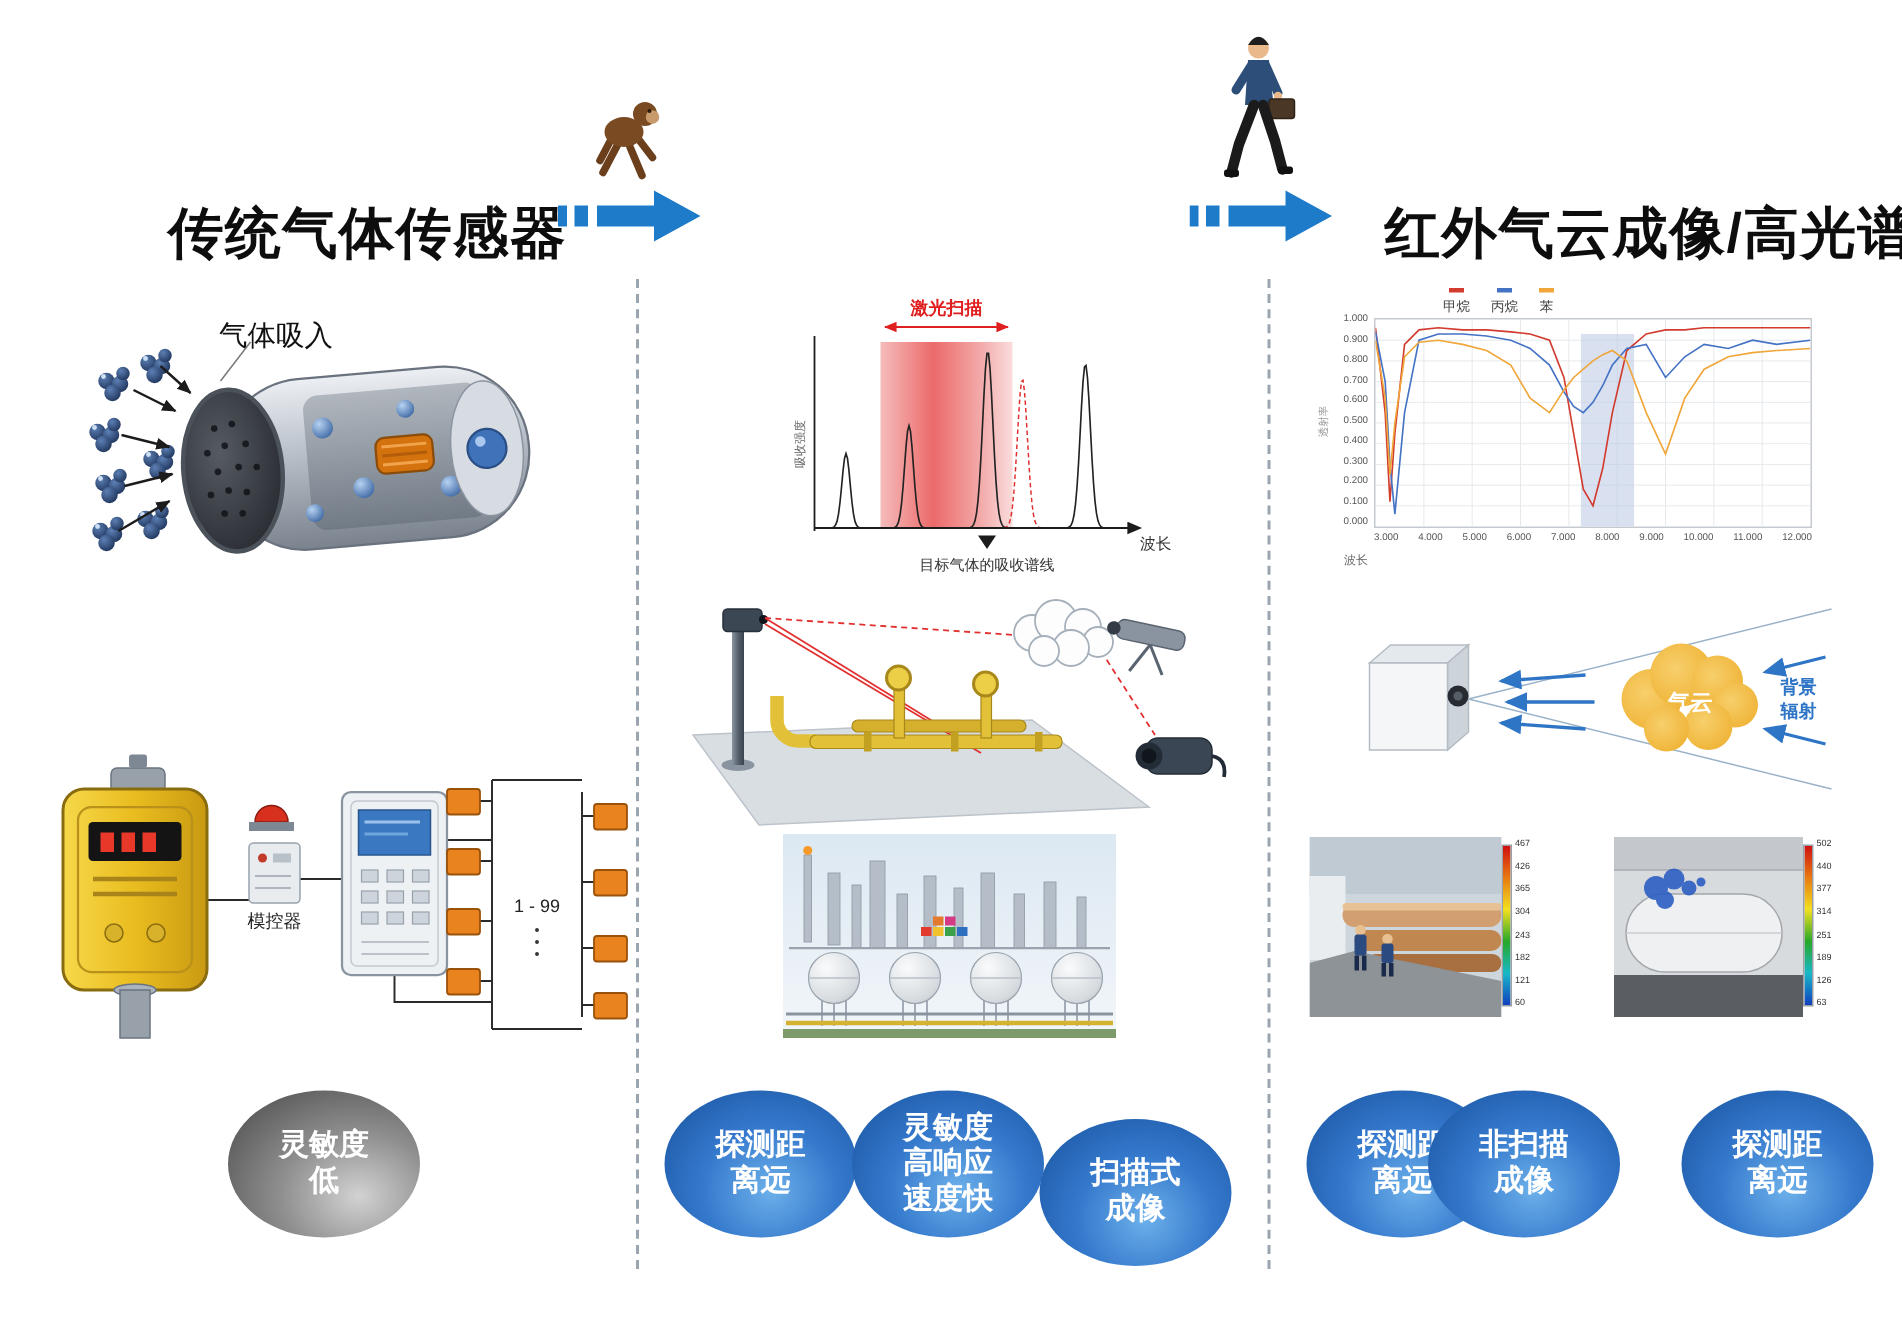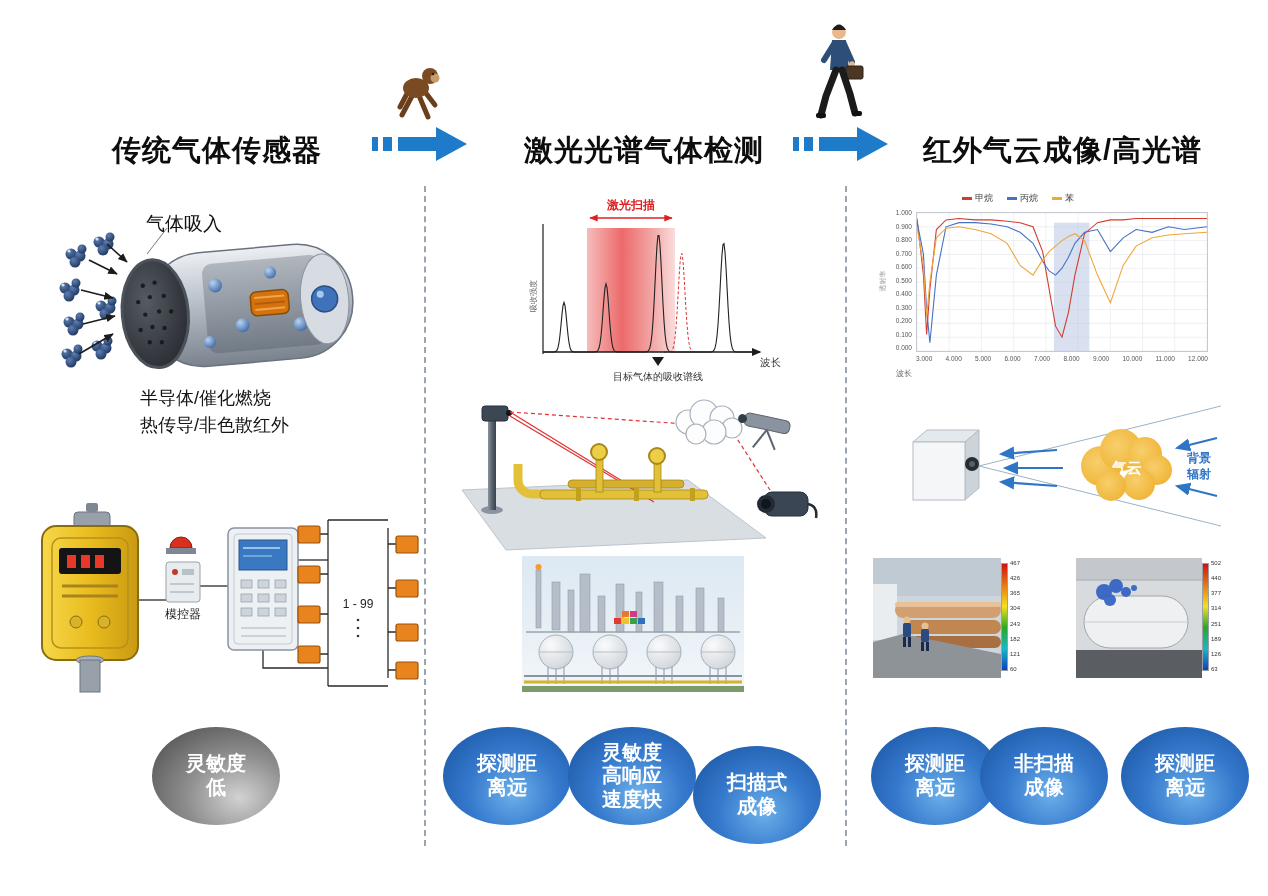--- a/index.html
+++ b/index.html
@@ -1,33 +1,33 @@
 <!DOCTYPE html>
 <html><head>
 <meta charset="utf-8">
 <style>
   *{margin:0;padding:0;box-sizing:border-box;}
   body{font-family:"Liberation Sans","DejaVu Sans",sans-serif;background:#fff;}
   #page{position:relative;width:1268px;height:896px;background:#ffffff;overflow:hidden;}
-  .stage-title{position:absolute;font-size:29px;font-weight:bold;color:#0d0d0d;letter-spacing:1px;white-space:nowrap;}
+  .stage-title{position:absolute;font-size:37px;font-weight:bold;color:#0d0d0d;letter-spacing:1px;white-space:nowrap;}
   .divider{position:absolute;width:0;border-left:2px dashed #9aa5b0;}
   .small-label{position:absolute;font-size:19px;color:#111;}
   .caption{position:absolute;font-size:18px;color:#151515;line-height:1.5;}
   .caption span{display:block;}
   .abs-svg{position:absolute;}
   .bubble{position:absolute;width:128px;height:98px;border-radius:50%;display:flex;flex-direction:column;
           align-items:center;justify-content:center;color:#fff;font-weight:bold;font-size:20px;
           line-height:1.18;text-align:center;}
   .bubble span{display:block;}
   .bubble.gray{background:radial-gradient(ellipse at 68% 72%, #d2d2d2 0%, #8f8f8f 42%, #454545 100%);}
   .bubble.blue{background:radial-gradient(ellipse at 55% 68%, #6cb0ea 0%, #3579cd 45%, #17509c 100%);}
   
   .ir-chart{position:absolute;left:878px;top:192px;width:352px;height:192px;}
   .ir-legend{position:absolute;left:84px;top:0;display:flex;gap:14px;align-items:center;font-size:9px;color:#444;}
-  .legend-item{display:flex;align-items:center;gap:3px;}
+  .legend-item{display:flex;align-items:center;gap:3px;flex-direction:column;}
   .swatch{display:inline-block;width:10px;height:3px;}
   .ir-ylabel{position:absolute;left:-6px;top:84px;transform:rotate(-90deg);font-size:7px;color:#999;}
   .ir-yticks{position:absolute;left:4px;top:17px;width:30px;height:142px;display:flex;flex-direction:column;
              justify-content:space-between;align-items:flex-end;font-size:6.5px;color:#555;}
   #ir-plot{position:absolute;left:38px;top:20px;width:292px;height:140px;background:#fff;border:1px solid #c5cad0;}
   .ir-xticks{position:absolute;left:38px;top:163px;width:292px;display:flex;justify-content:space-between;
              font-size:6.5px;color:#555;}
   .ir-xlabel{position:absolute;left:18px;top:176px;font-size:8px;color:#666;}
   
   .thermal{position:absolute;width:152px;height:120px;background:#fff;}
@@ -36,21 +36,20 @@
             background:linear-gradient(180deg,#d01010,#e87a10,#f2e020,#28a828,#18b8c8,#1040c0);}
   .scale-labels{position:absolute;right:0;top:2px;height:112px;width:15px;display:flex;flex-direction:column;
                 justify-content:space-between;font-size:6px;color:#333;}
 </style>
 </head>
 <body>
 
 <div id="page">
 
   <div class="stage-title" style="left:112px;top:131px">传统气体传感器</div>
-  <div class="stage-title" style="left:524px;top:131px">激光光谱气体检测</div>
   <div class="stage-title" style="left:923px;top:131px">红外气云成像/高光谱</div>
 
   <svg class="abs-svg" style="left:372px;top:124px" width="96" height="40" viewBox="0 0 96 40">
     <rect x="0" y="13" width="6" height="14" fill="#1d7bc9"></rect>
     <rect x="11" y="13" width="9" height="14" fill="#1d7bc9"></rect>
     <polygon points="26,13 64,13 64,3 95,20 64,37 64,27 26,27" fill="#1d7bc9"></polygon>
   </svg>
   <svg class="abs-svg" style="left:793px;top:124px" width="96" height="40" viewBox="0 0 96 40">
     <rect x="0" y="13" width="6" height="14" fill="#1d7bc9"></rect>
     <rect x="11" y="13" width="9" height="14" fill="#1d7bc9"></rect>
@@ -163,24 +162,20 @@
     </g>
     <g stroke="#1c1c1c" stroke-width="1.6" marker-end="url(#mk)">
       <line x1="34" y1="34" x2="62" y2="48"></line>
         <line x1="26" y1="64" x2="58" y2="72"></line>
       <line x1="28" y1="98" x2="60" y2="90"></line>
         <line x1="24" y1="128" x2="58" y2="108"></line>
       <line x1="52" y1="18" x2="72" y2="36"></line>
     </g>
   </svg>
 
-  <div class="caption" style="left:140px;top:385px">
-    <span>半导体/催化燃烧</span>
-    <span>热传导/非色散红外</span>
-  </div>
 
   <svg class="abs-svg" style="left:28px;top:500px" width="395" height="205" viewBox="0 0 395 205">
     <defs>
       <linearGradient id="yel" x1="0" y1="0" x2="1" y2="0">
         <stop offset="0" stop-color="#f6d84a"></stop>
           <stop offset="0.5" stop-color="#e9bc1f"></stop>
           <stop offset="1" stop-color="#c99a12"></stop>
       </linearGradient>
     </defs>
     <g stroke="#2a2a2a" stroke-width="1.3" fill="none">
@@ -605,21 +600,21 @@
         <span>189</span>
         <span>126</span>
         <span>63</span>
       </div>
   </div>
 
   <div class="bubble blue" style="left:871px;top:727px">
     <span>探测距</span>
     <span>离远</span>
   </div>
-  <div class="bubble blue" style="left:980px;top:727px">
+  <div class="bubble blue" style="left:952px;top:727px">
     <span>非扫描</span>
     <span>成像</span>
   </div>
   <div class="bubble blue" style="left:1121px;top:727px">
     <span>探测距</span>
     <span>离远</span>
   </div>
 
 </div>
 

